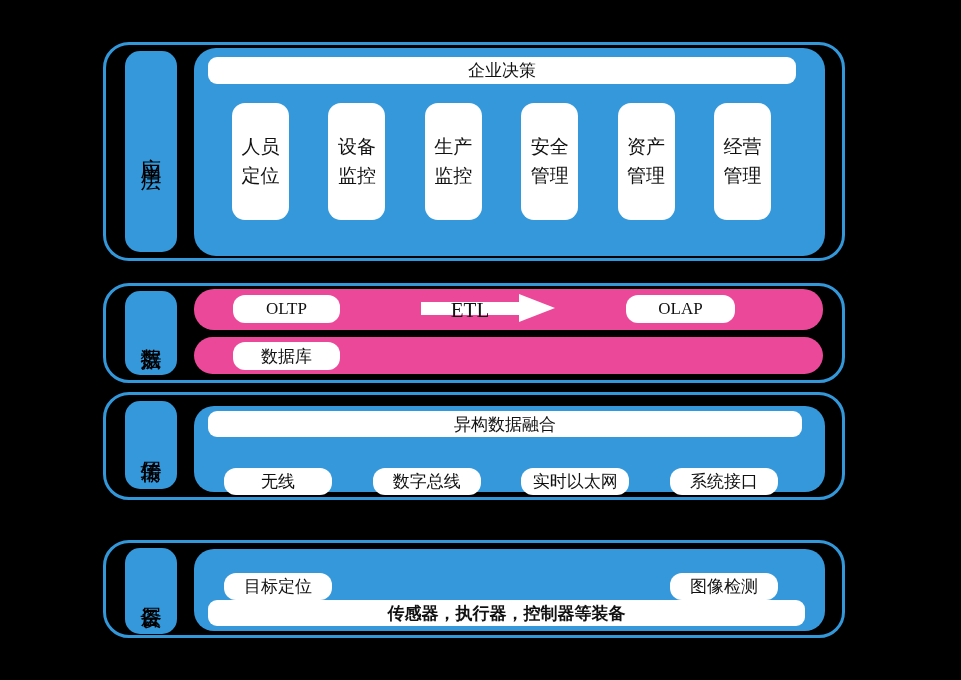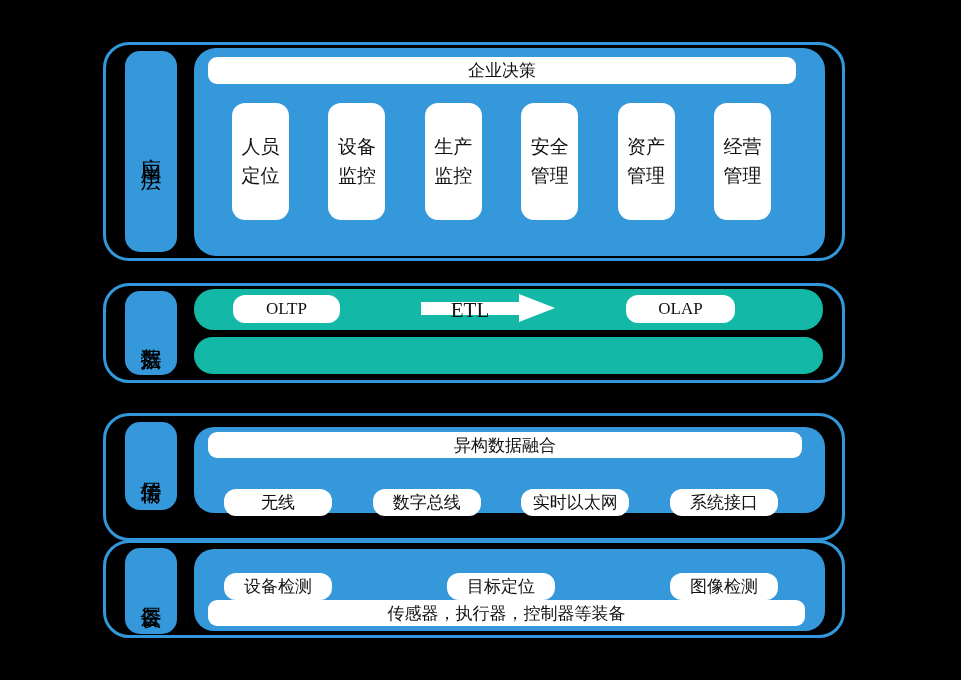--- a/index.html
+++ b/index.html
@@ -16,21 +16,21 @@
   .layer {
     position: absolute;
     left: 103px; width: 742px;
     border: 3px solid #3298da;
     border-radius: 26px;
     background: #000000;
     box-sizing: border-box;
   }
   .layer1 { top: 42px;  height: 219px; }
   .layer2 { top: 283px; height: 100px; }
-  .layer3 { top: 413px; height: 128px; }
+  .layer3 { top: 392px; height: 108px; }
   .layer4 { top: 540px; height:  98px; }
 
   
   .pill {
     position: absolute;
     left: 19px; width: 52px;
     background: #3498db;
     border-radius: 15px;
     display: flex; align-items: center; justify-content: center;
   }
@@ -51,37 +51,37 @@
     position: absolute;
     left: 88px; width: 631px;
     background: #3498db;
   }
   .layer1 .panel { top: 3px;  height: 208px; border-radius: 22px; }
   .layer3 .panel { top: 11px; height: 86px;  border-radius: 20px; }
   .layer4 .panel { top: 6px;  height: 82px;  border-radius: 20px; }
   .bar {
     position: absolute;
     left: 88px; width: 629px;
-    background: #14b8a6;
+    background: #ec4899;
     border-radius: 20px;
   }
   .bar.r1 { top: 3px;  height: 41px; }
   .bar.r2 { top: 51px; height: 37px; }
 
   
   .banner {
     position: absolute;
     background: #ffffff;
     border-radius: 9px;
     display: flex; align-items: center; justify-content: center;
     font-size: 17px;
   }
   .layer1 .banner { left: 14px; top: 9px;  width: 588px; height: 27px; }
   .layer3 .banner { left: 14px; top: 5px;  width: 594px; height: 26px; }
-  .layer4 .banner { left: 14px; top: 51px; width: 597px; height: 26px; }
+  .layer4 .banner { left: 14px; top: 51px; width: 597px; height: 26px; font-weight: bold; }
 
   .app-row {
     position: absolute;
     left: 0; top: 55px; width: 100%;
     display: flex;
     justify-content: space-between;
     box-sizing: border-box;
     padding: 0 54px 0 38px;
   }
   .appbox {
@@ -179,20 +179,21 @@
     <div class="bar r1">
       <div class="wbox pos-a">OLTP</div>
       <div class="etl">
         <div class="body"></div>
         <div class="head"></div>
         <div class="lbl">ETL</div>
       </div>
       <div class="wbox pos-b">OLAP</div>
     </div>
     <div class="bar r2">
+      <div class="wbox pos-a">数据库</div>
     </div>
   </div>
 
   <div class="layer layer3">
     <div class="pill">
       <span>传输层</span>
     </div>
     <div class="panel">
       <div class="banner">异构数据融合</div>
       <div class="mod-row">
@@ -203,21 +204,20 @@
       </div>
     </div>
   </div>
 
   <div class="layer layer4">
     <div class="pill">
       <span>设备层</span>
     </div>
     <div class="panel">
       <div class="mod-row">
-        <div class="wbox">设备检测</div>
         <div class="wbox">目标定位</div>
         <div class="wbox">图像检测</div>
       </div>
       <div class="banner">传感器，执行器，控制器等装备</div>
     </div>
   </div>
 
 </div>
 
 </body></html>

